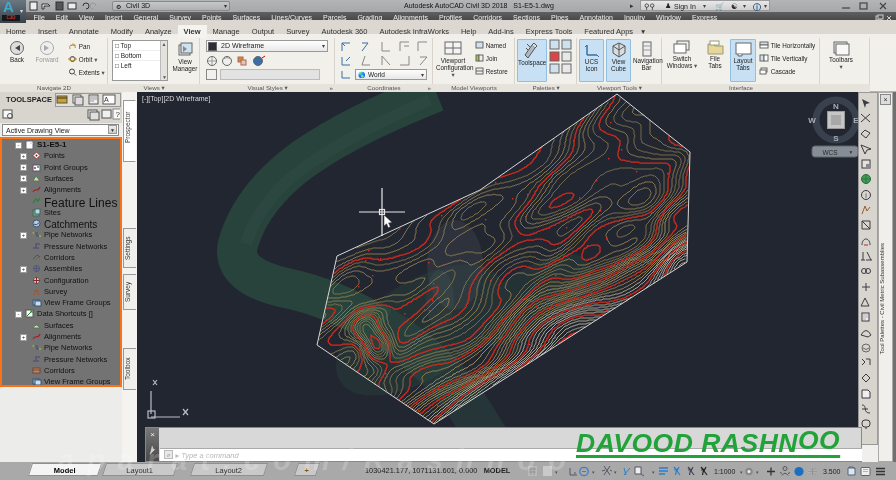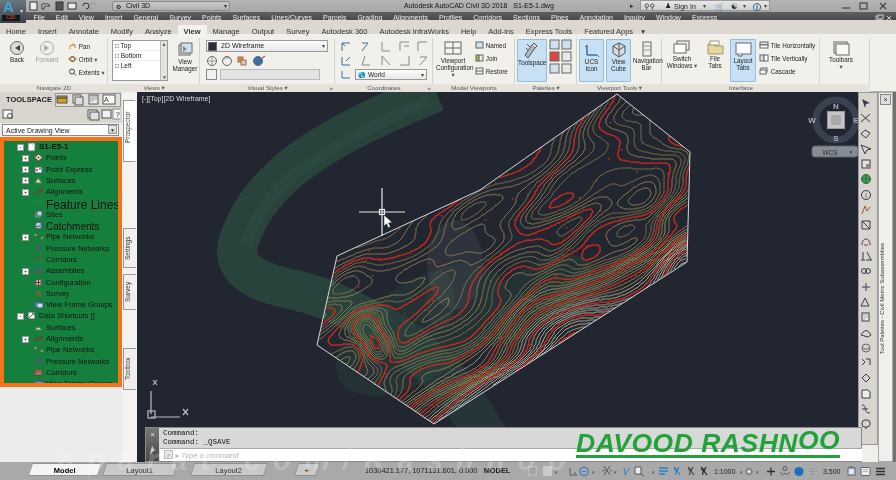--- a/index.html
+++ b/index.html
@@ -12,21 +12,21 @@
 #rtabs span.act{background:#f4f3ef;font-weight:bold;}
 #ribbon{left:0;top:38px;width:896px;height:54px;background:#f1f0eb;border-bottom:1px solid #b9b5ad;}
 .panel{position:absolute;top:0;height:46px;border-right:1px solid #d8d4cc;}
 .plabel{position:absolute;top:46px;height:8px;left:0;right:0;text-align:center;font-size:6.2px;color:#555;background:#e6e3dc;line-height:8px;}
 .rb{position:absolute;font-size:6.3px;color:#222;line-height:7px;}
 .blue{background:#c7e0f4;border:1px solid #90bfe0;border-radius:1px;}
 .ic{display:block;}
 #tsp{left:0;top:92px;width:137px;height:370px;background:#ececea;border-right:1px solid #999;}
 #tsphead{position:absolute;left:0;top:0;width:122px;height:31px;background:#d8d5cf;}
 #tspcombo{position:absolute;left:2px;top:32px;width:117px;height:12px;background:#fff;border:1px solid #8a8a8a;font-size:7px;line-height:11px;padding-left:3px;color:#222;}
-#tree{position:absolute;left:0;top:45px;width:122px;height:250px;background:#15803d;border:4px solid #f97316;overflow:hidden;}
+#tree{position:absolute;left:0;top:45px;width:122px;height:250px;background:#737373;border:2px solid #f97316;overflow:hidden;}
 .trow{position:relative;height:11.3px;font-size:7.5px;color:#111;white-space:nowrap;}
 .trow .lbl{position:absolute;top:1px;}
 #tabs-v{position:absolute;left:122px;top:0;width:15px;height:370px;background:#f4f3ef;}
 .vtab{position:absolute;left:1px;width:13px;border:1px solid #999;border-left:none;background:#f0efeb;color:#333;font-size:6.5px;writing-mode:vertical-rl;transform:rotate(180deg);text-align:center;}
 #view{left:137px;top:92px;width:721px;height:370px;background:#222630;overflow:hidden;}
 #cmdwin{left:145px;top:427px;width:717px;height:35px;background:#d8d8d8;border:1px solid #888;}
 #cmdgrip{position:absolute;left:0;top:0;width:13px;height:33px;background:linear-gradient(#777,#4a4a4a);}
 #cmdtxt{position:absolute;left:14px;top:0;width:702px;height:20px;font-family:"Liberation Mono",monospace;font-size:7.5px;color:#111;padding:1px 0 0 3px;line-height:9px;}
 #cmdin{position:absolute;left:14px;top:20px;width:702px;height:13px;background:#fff;border-top:1px solid #aaa;font-size:7.5px;color:#999;line-height:13px;padding-left:4px;}
 #bottom{left:0;top:462px;width:896px;height:18px;background:#a9a9a9;}
@@ -336,21 +336,21 @@
         </svg>
         <span class="lbl" style="left:42px;font-weight:normal;font-size:7.5px">Points</span>
       </div>
 <div class="trow">
         <span style="position:absolute;left:18px;top:2.5px;width:7px;height:7px;border:1px solid #999;background:#fff;font-size:6px;line-height:5.5px;text-align:center;color:#333">+</span>
         <svg style="position:absolute;left:30px;top:1px" width="10" height="10">
           <rect x="1" y="2" width="7" height="6" fill="#fff" stroke="#557"></rect>
           <circle cx="3" cy="5" r="1" fill="#933"></circle>
           <circle cx="6" cy="4" r="1" fill="#393"></circle>
         </svg>
-        <span class="lbl" style="left:42px;font-weight:normal;font-size:7.5px">Point Express</span>
+        <span class="lbl" style="left:42px;font-weight:normal;font-size:7.5px">Point Groups</span>
       </div>
 <div class="trow">
         <span style="position:absolute;left:18px;top:2.5px;width:7px;height:7px;border:1px solid #999;background:#fff;font-size:6px;line-height:5.5px;text-align:center;color:#333">+</span>
         <svg style="position:absolute;left:30px;top:1px" width="10" height="10">
           <path d="M1 7 L4 2 8 7 z" fill="#cfe0b0" stroke="#575"></path>
         </svg>
         <span class="lbl" style="left:42px;font-weight:normal;font-size:7.5px">Surfaces</span>
       </div>
 <div class="trow">
         <span style="position:absolute;left:18px;top:2.5px;width:7px;height:7px;border:1px solid #999;background:#fff;font-size:6px;line-height:5.5px;text-align:center;color:#333">+</span>
@@ -719,21 +719,20 @@
 <div style="position:absolute;left:1px;top:1px;width:11px;height:11px;border:1px solid #888;background:#ddd;font-size:7px;line-height:10px;text-align:center;color:#333">×</div>
 </div>
 
 <div class="abs" id="cmdwin">
  <div id="cmdgrip">
   <div style="position:absolute;left:2px;top:2px;width:9px;height:9px;color:#eee;font-size:8px;line-height:9px;text-align:center">×</div>
   <svg style="position:absolute;left:1px;top:14px" width="11" height="16">
         <path d="M2 14 L5 2 l2 5 3-1 z" fill="#ccc" stroke="#333" stroke-width="0.5"></path>
       </svg>
  </div>
- <div id="cmdtxt">Command:<br>Command: _QSAVE</div>
  <div id="cmdin"><span style="display:inline-block;background:#e8e8e8;border:1px solid #bbb;color:#555;padding:0 2px;height:9px;line-height:9px;font-size:6px;position:relative;top:-1px">⌕</span> <span style="color:#aaa">▸</span> <span style="color:#b5b5b5;font-style:italic">Type a command</span></div>
 </div>
 
 <div id="dr">DAVOOD RASHN<span style="position:relative;top:-3px">O</span><span style="position:relative;top:-3px">O</span></div>
 <div id="apwm">aparat.com/Rashnoo</div>
 
 <div class="abs" id="bottom">
  <div class="ltab act" style="left:30px;width:70px">
       <span class="tx">Model</span>
     </div>

